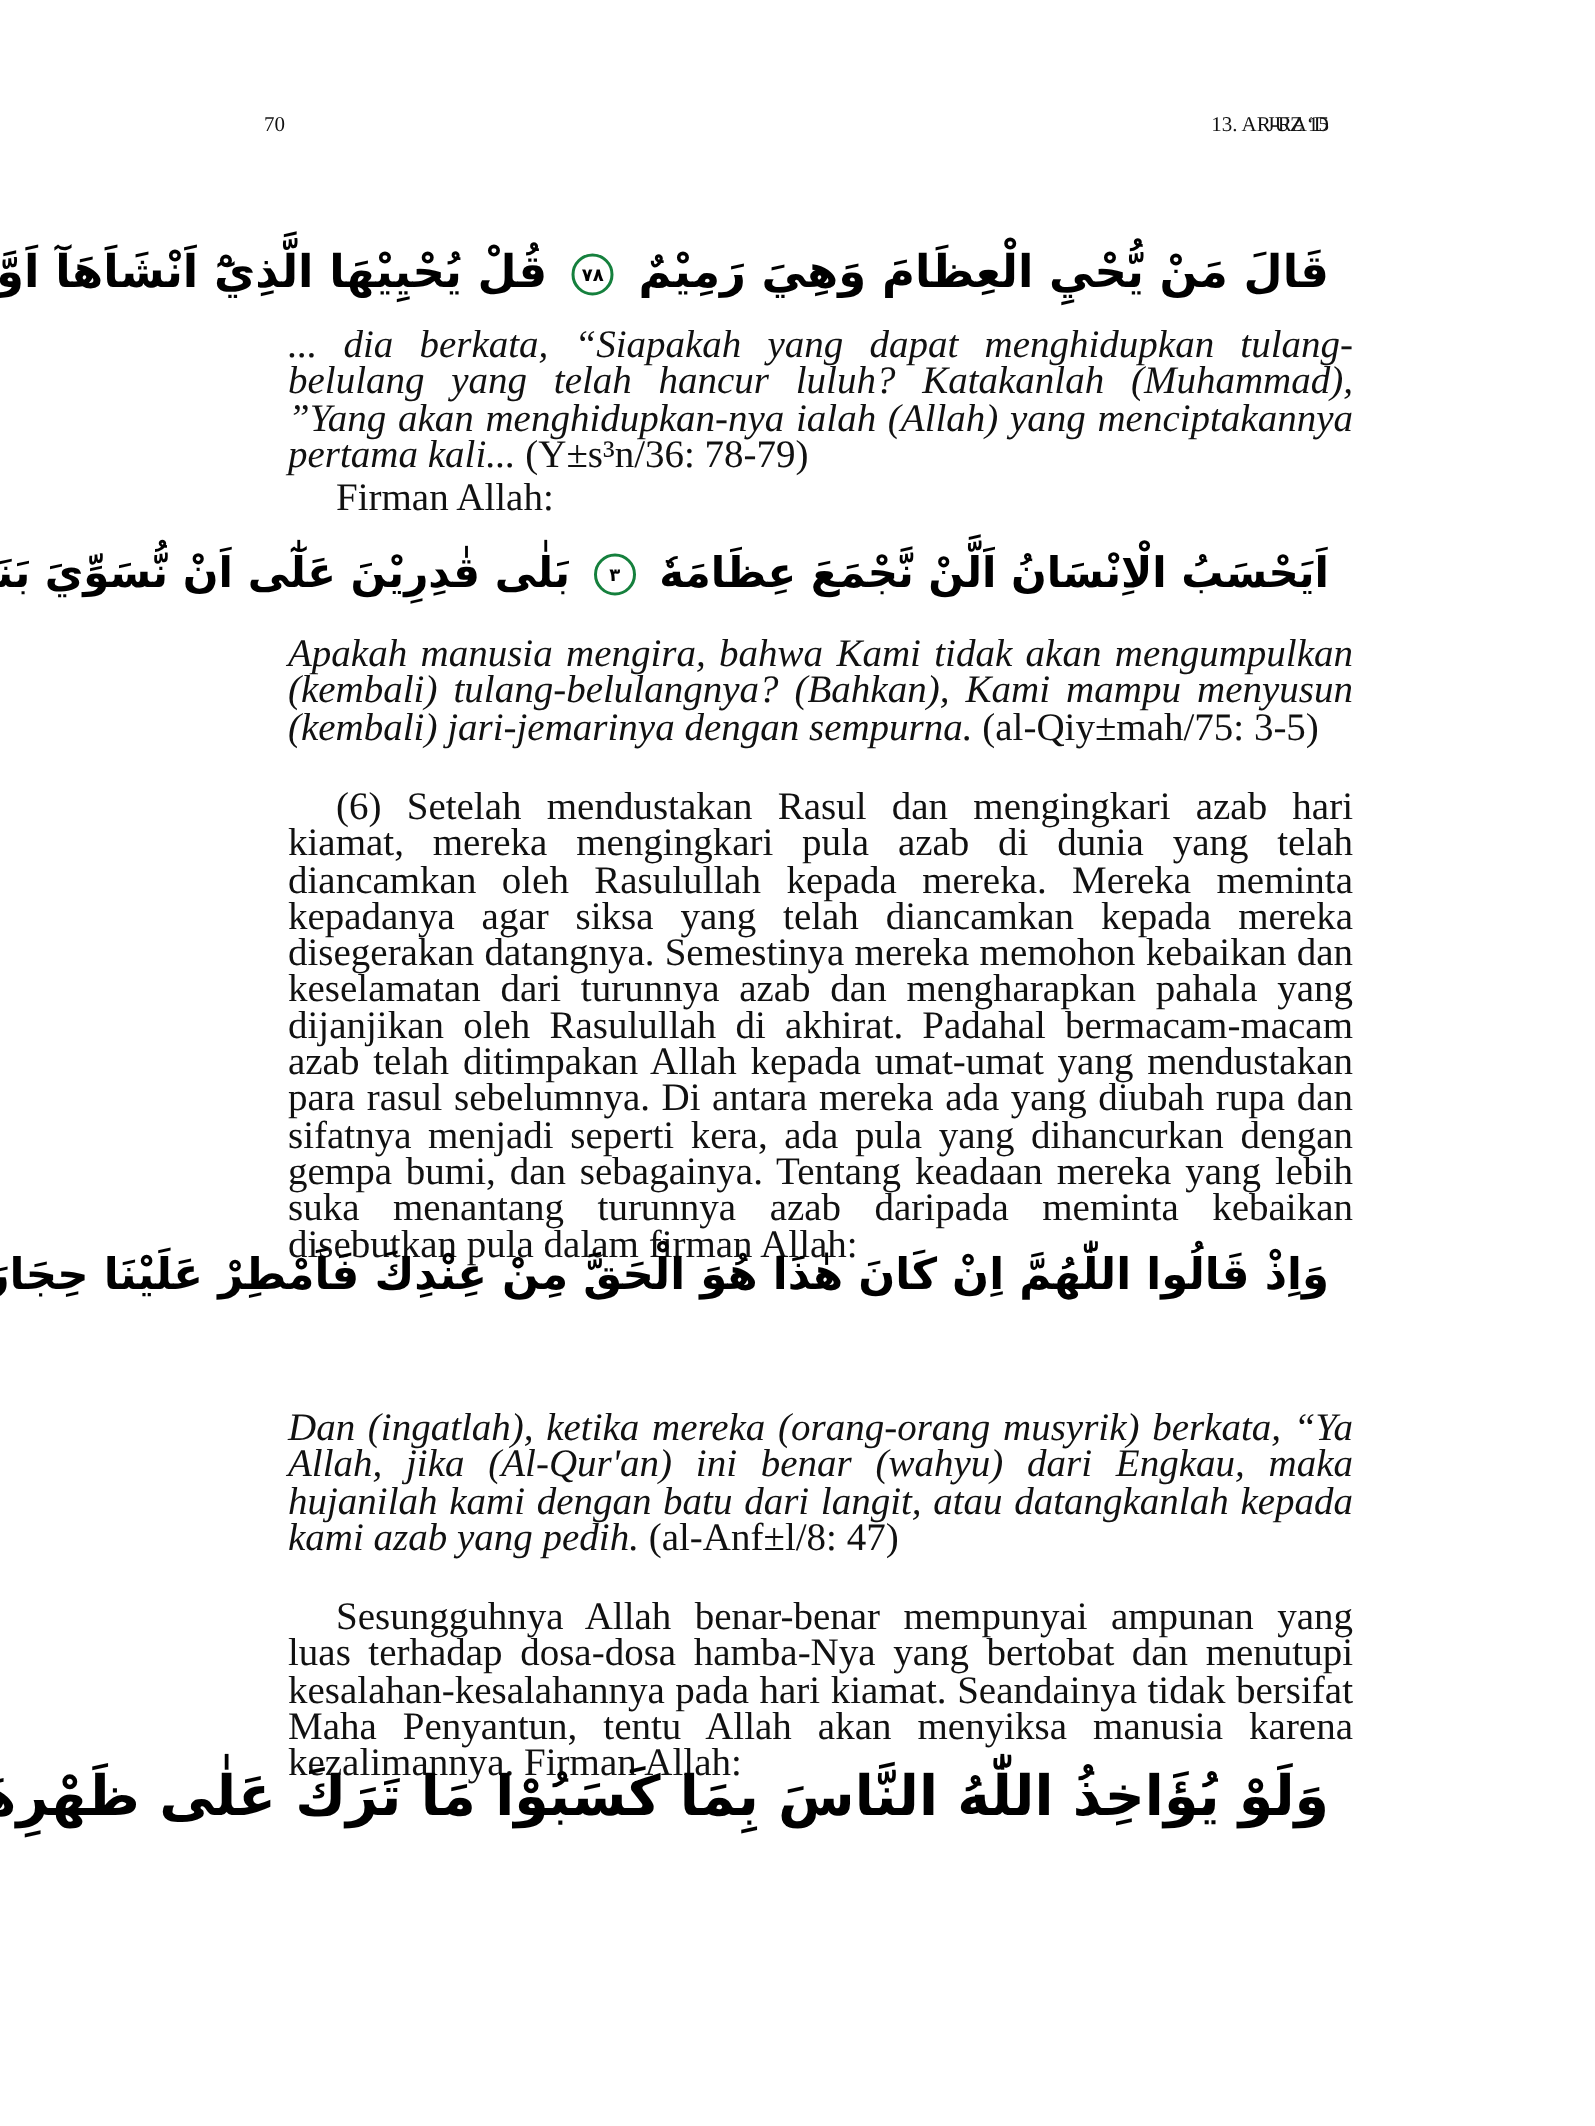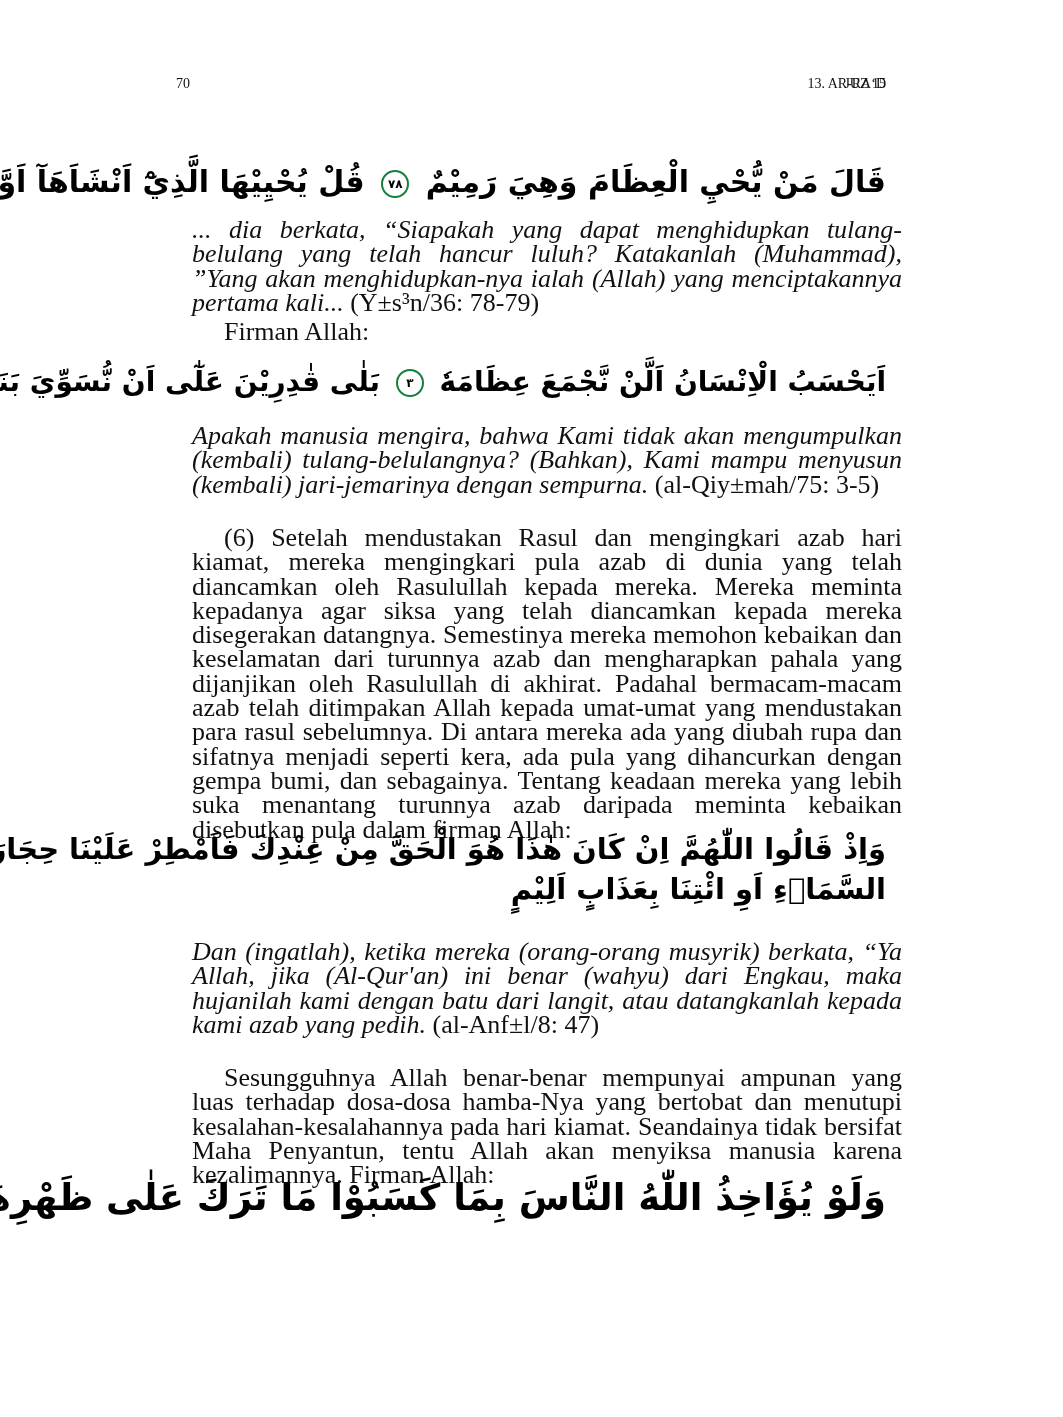--- a/index.html
+++ b/index.html
@@ -51,21 +51,20 @@
 </div>
 
 <div class="para" style="top:424px;">
   <span class="italic">Apakah manusia mengira, bahwa Kami tidak akan mengumpulkan (kembali) tulang-belulangnya? (Bahkan), Kami mampu menyusun (kembali) jari-jemarinya dengan sempurna.</span><span> (al-Qiy±mah/75: 3-5)</span>
 </div>
 
 <div class="para indent" style="top:526px;">(6) Setelah mendustakan Rasul dan mengingkari azab hari kiamat, mereka mengingkari pula azab di dunia yang telah diancamkan oleh Rasulullah kepada mereka. Mereka meminta kepadanya agar siksa yang telah diancamkan kepada mereka disegerakan datangnya. Semestinya mereka memohon kebaikan dan keselamatan dari turunnya azab dan mengharapkan pahala yang dijanjikan oleh Rasulullah di akhirat. Padahal bermacam-macam azab telah ditimpakan Allah kepada umat-umat yang mendustakan para rasul sebelumnya. Di antara mereka ada yang diubah rupa dan sifatnya menjadi seperti kera, ada pula yang dihancurkan dengan gempa bumi, dan sebagainya. Tentang keadaan mereka yang lebih suka menantang turunnya azab daripada meminta kebaikan disebutkan pula dalam firman Allah:</div>
 
 <div class="block arabic" style="top:832px;font-size:29px;text-align:right;">
   <div>وَاِذْ قَالُوا اللّٰهُمَّ اِنْ كَانَ هٰذَا هُوَ الْحَقَّ مِنْ عِنْدِكَ فَاَمْطِرْ عَلَيْنَا حِجَارَةً مِّنَ</div>
-  <div style="margin-top:6px;">السَّمَاۤءِ اَوِ ائْتِنَا بِعَذَابٍ اَلِيْمٍ</div>
 </div>
 
 <div class="para" style="top:940px;">
   <span class="italic">Dan (ingatlah), ketika mereka (orang-orang musyrik) berkata, “Ya Allah, jika (Al-Qur'an) ini benar (wahyu) dari Engkau, maka hujanilah kami dengan batu dari langit, atau datangkanlah kepada kami azab yang pedih.</span><span> (al-Anf±l/8: 47)</span>
 </div>
 
 <div class="para indent" style="top:1066px;">Sesungguhnya Allah benar-benar mempunyai ampunan yang luas terhadap dosa-dosa hamba-Nya yang bertobat dan menutupi kesalahan-kesalahannya pada hari kiamat. Seandainya tidak bersifat Maha Penyantun, tentu Allah akan menyiksa manusia karena kezalimannya. Firman Allah:</div>
 
 <div class="block arabic" style="top:1176px;font-size:37px;">
   <span>وَلَوْ يُؤَاخِذُ اللّٰهُ النَّاسَ بِمَا كَسَبُوْا مَا تَرَكَ عَلٰى ظَهْرِهَا مِنْ دَاۤبَّةٍ</span>

